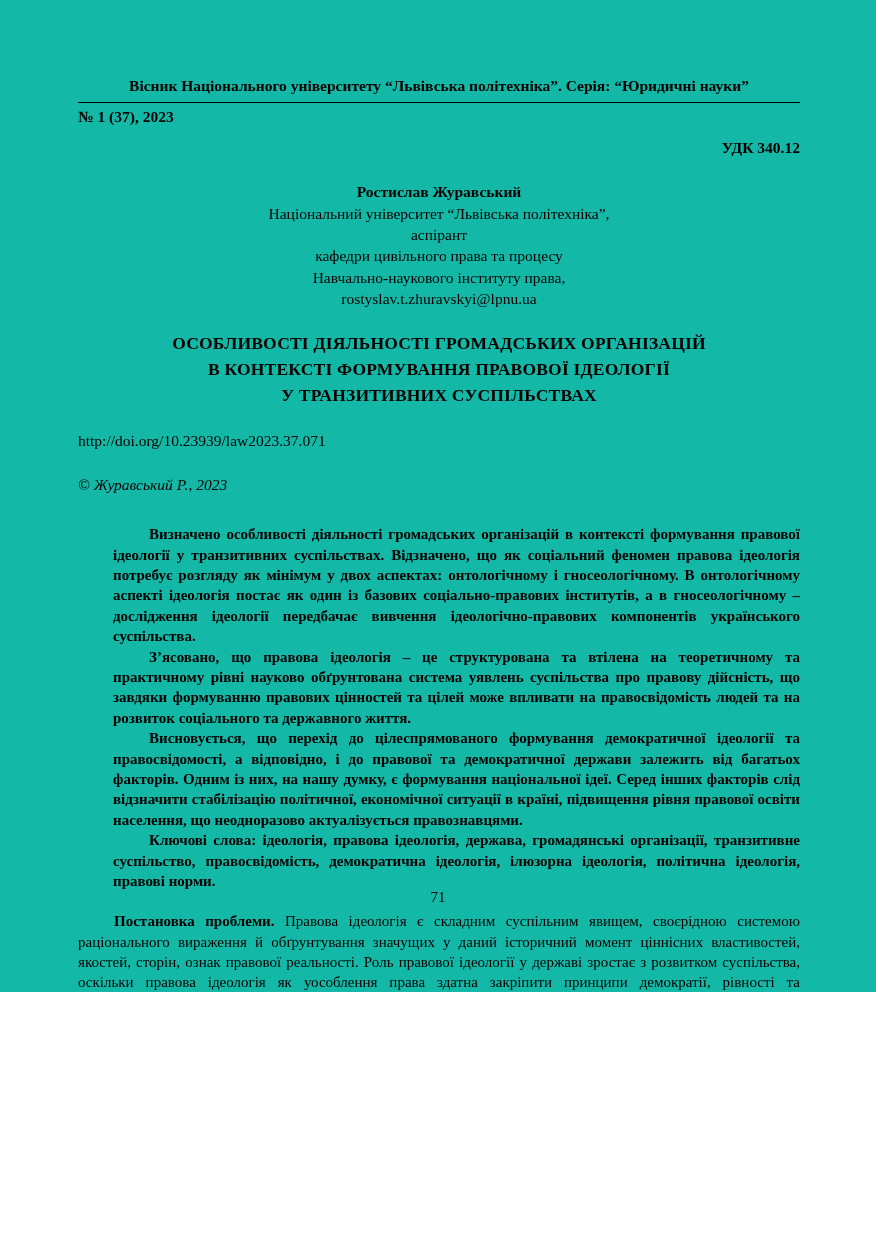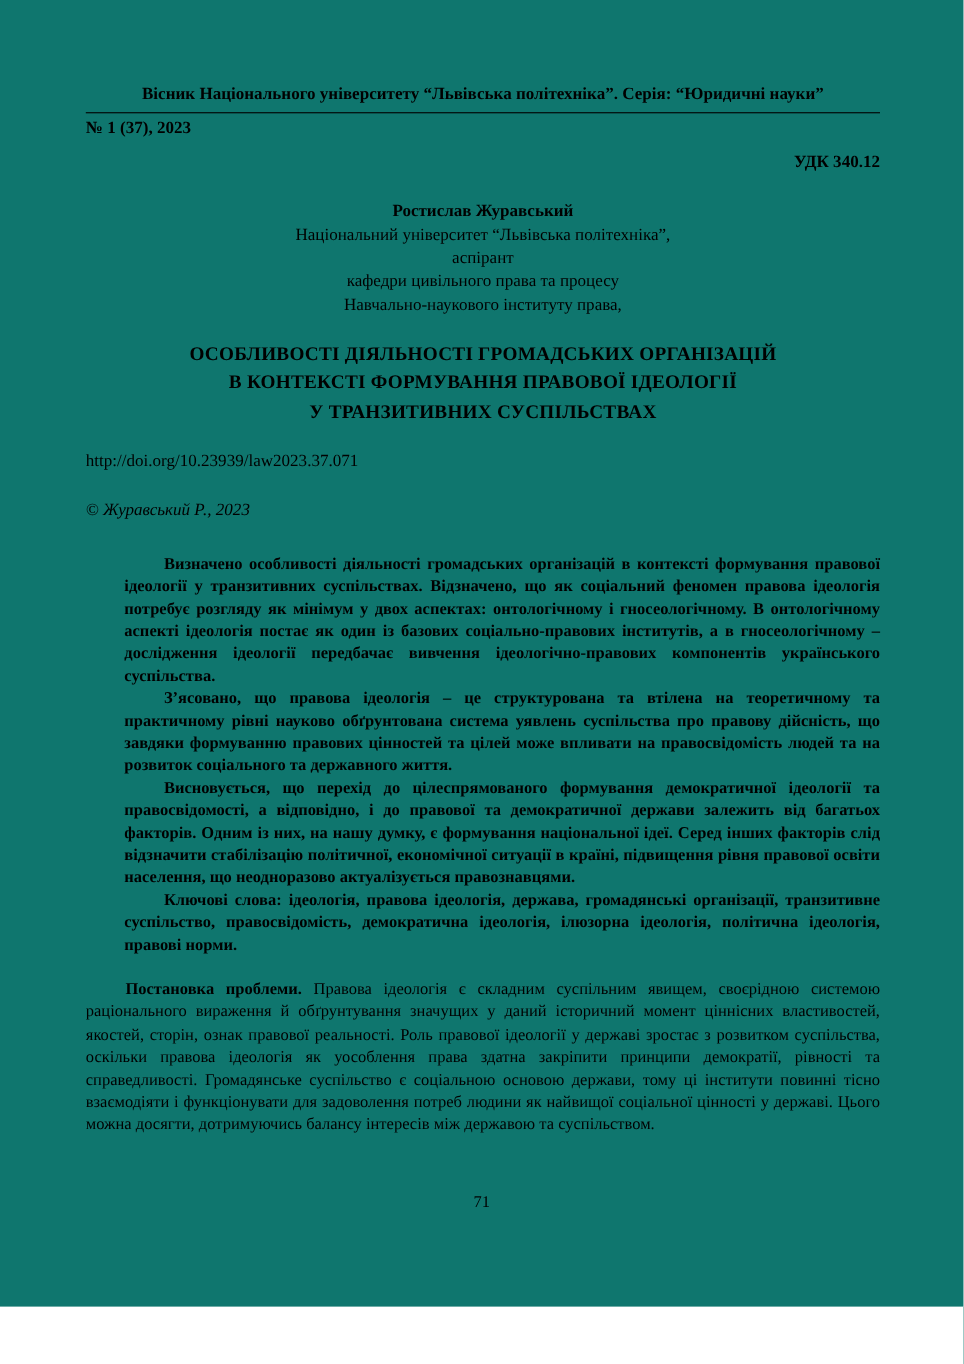--- a/index.html
+++ b/index.html
@@ -3,23 +3,23 @@
 <meta charset="utf-8">
 <style>
   html, body {
     margin: 0;
     padding: 0;
     background: #ffffff;
   }
   .page {
     position: relative;
     width: 876px;
-    height: 1188px;
+    height: 992px;
     margin: 0 auto;
-    background: #0f766e;
+    background: #14b8a6;
     color: #000000;
     font-family: "Liberation Serif", serif;
     box-sizing: border-box;
     padding: 76px 76px 0 78px;
     overflow: hidden;
   }
   .journal-title {
     font-weight: bold;
     text-align: center;
     font-size: 15.5px;
@@ -117,20 +117,21 @@
   </header>
 
   <div class="udc">УДК 340.12</div>
 
   <div class="author-block">
     <div class="author-name">Ростислав Журавський</div>
     <div>Національний університет “Львівська політехніка”,</div>
     <div>аспірант</div>
     <div>кафедри цивільного права та процесу</div>
     <div>Навчально-наукового інституту права,</div>
+    <div>rostyslav.t.zhuravskyi@lpnu.ua</div>
   </div>
 
   <h1 class="article-title">
     <span>ОСОБЛИВОСТІ ДІЯЛЬНОСТІ ГРОМАДСЬКИХ ОРГАНІЗАЦІЙ</span><br>
     <span>В КОНТЕКСТІ ФОРМУВАННЯ ПРАВОВОЇ ІДЕОЛОГІЇ</span><br>
     <span>У ТРАНЗИТИВНИХ СУСПІЛЬСТВАХ</span>
   </h1>
 
   <div class="doi">http://doi.org/10.23939/law2023.37.071</div>
 

